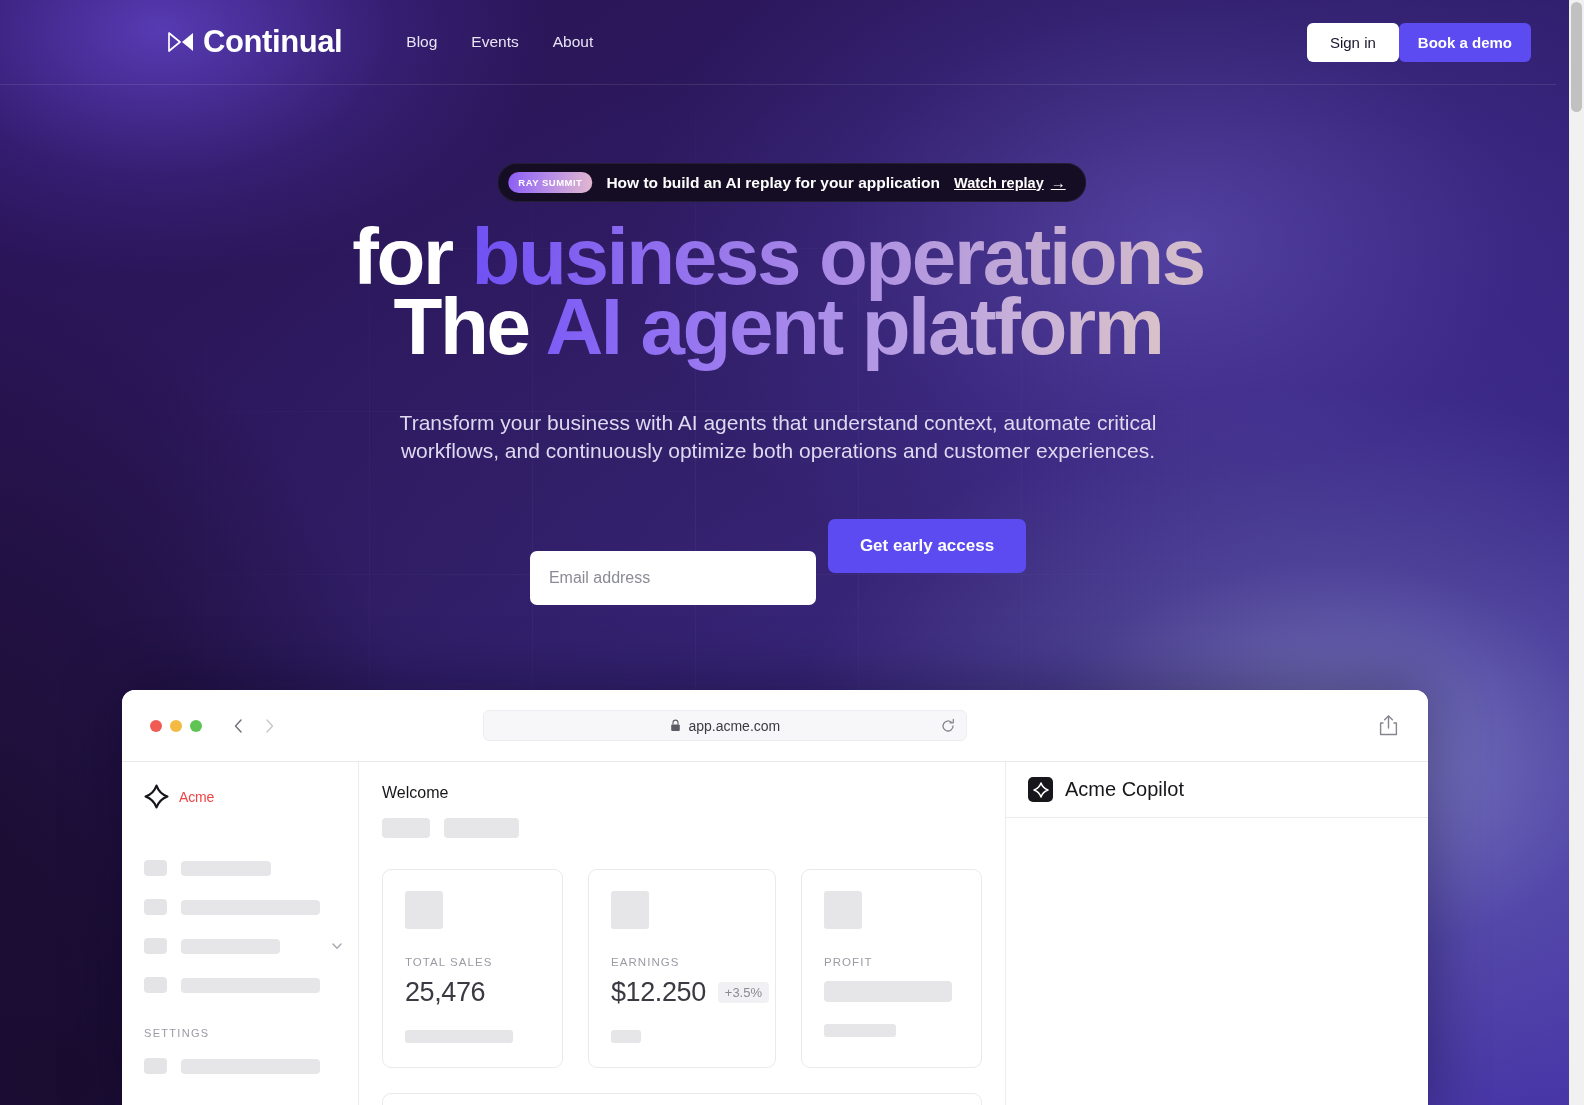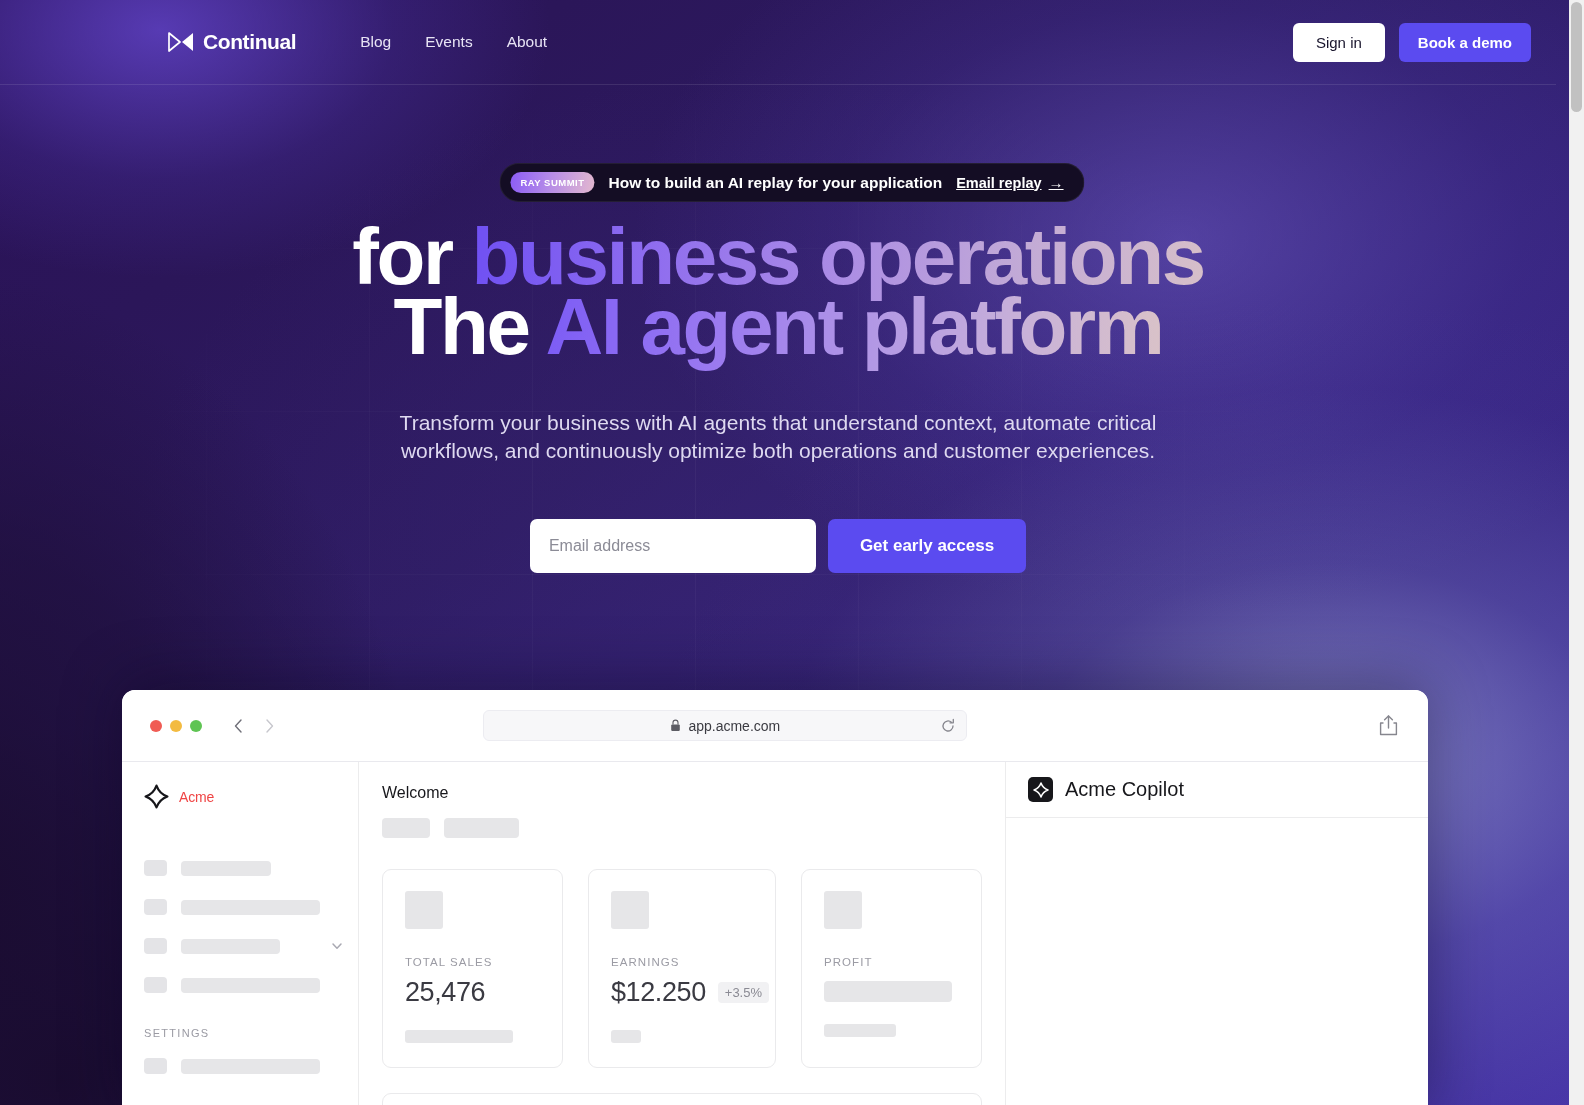--- a/index.html
+++ b/index.html
@@ -51,29 +51,29 @@
     display: flex; align-items: center;
     border-bottom: 1px solid rgba(255,255,255,0.10);
     z-index: 6;
   }
   .brand {
     display: flex; align-items: center; gap: 9px;
     margin-left: 168px;
   }
   .brand-mark { width: 26px; height: 20px; display: block; }
   .brand-name {
-    color: #fff; font-size: 21px; font-weight: bold; letter-spacing: -0.4px;
+    color: #fff; font-size: 31px; font-weight: bold; letter-spacing: -0.4px;
   }
   .nav { display: flex; align-items: center; gap: 30px; margin-left: 62px; }
   .nav a {
     color: #e8e4f5; font-size: 15.5px; text-decoration: none; padding: 6px 2px;
   }
   .header-actions {
     margin-left: auto; margin-right: 25px;
-    display: flex; align-items: center; gap: 14px;
+    display: flex; align-items: center; 
   }
   .btn-signin {
     background: #fff; color: #17132b; font-size: 15px; font-weight: 500;
     border: none; border-radius: 6px; padding: 11px 23px; cursor: pointer;
     font-family: inherit;
   }
   .btn-demo {
     background: #5b4bf0; color: #fff; font-size: 15px; font-weight: bold;
     border: none; border-radius: 6px; padding: 11px 19px; cursor: pointer;
     font-family: inherit;
@@ -128,20 +128,21 @@
   }
   .hero-form {
     margin-top: 54px;
     display: flex; justify-content: center; align-items: stretch; gap: 12px;
   }
   .email-input {
     width: 286px; height: 54px;
     background: #fff; border: none; border-radius: 7px;
     padding: 0 19px; font-size: 16px; color: #111; outline: none;
     font-family: inherit;
+    margin-top: 32px;
   }
   .email-input::placeholder { color: #8b8b96; }
   .btn-access {
     height: 54px; background: #5b4bf0; color: #fff;
     font-size: 17px; font-weight: bold; border: none; border-radius: 7px;
     padding: 0 32px; cursor: pointer; font-family: inherit;
   }
 
   
   .browser {
@@ -262,21 +263,21 @@
     <div class="header-actions">
       <button class="btn-signin">Sign in</button>
       <button class="btn-demo">Book a demo</button>
     </div>
   </div>
 
   <div class="announce">
     <span class="announce-badge">RAY SUMMIT</span>
     <span class="announce-text">How to build an AI replay for your application</span>
     <span class="announce-link">
-      <span>Email replay</span>
+      <span>Watch replay</span>
       <span class="announce-arrow">→</span>
     </span>
   </div>
 
   <div class="hero">
     <h1>
       <span class="h1-line"><span class="t-white">for </span><span class="t-grad2">business operations</span></span>
       <span class="h1-line"><span class="t-white">The </span><span class="t-grad">AI agent platform</span></span>
     </h1>
 

